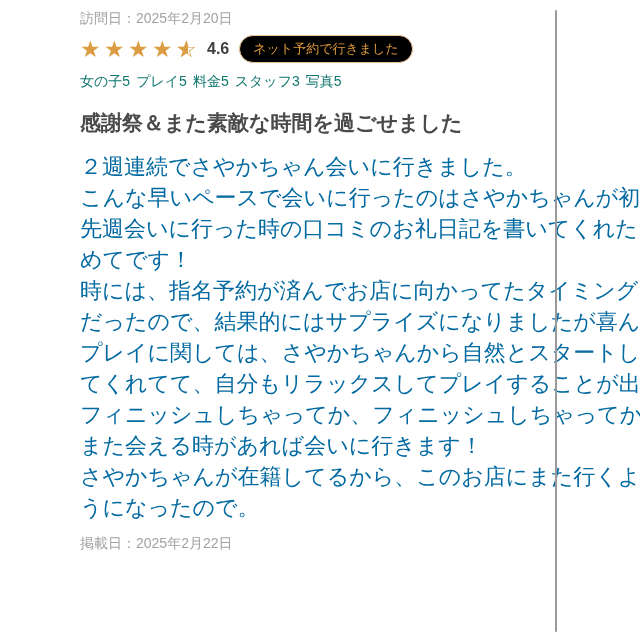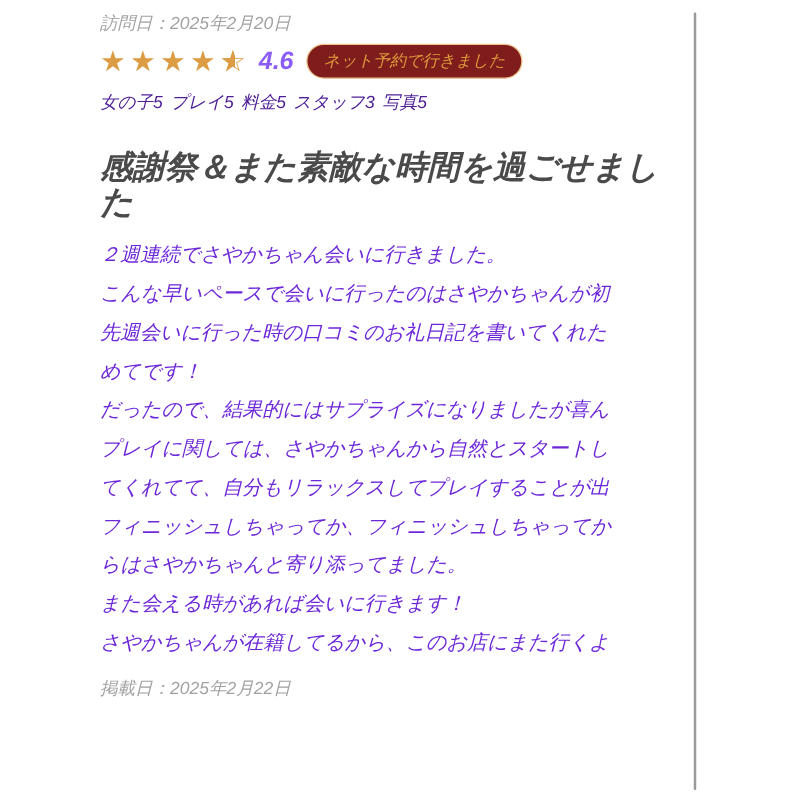--- a/index.html
+++ b/index.html
@@ -9,21 +9,20 @@
     width: 640px;
     height: 640px;
     overflow: hidden;
     font-family: "Liberation Sans", "DejaVu Sans", sans-serif;
   }
   .page {
     position: relative;
     width: 640px;
     height: 640px;
     background: #ffffff;
-    font-style: italic;
   }
   .content {
     position: absolute;
     left: 80px;
     top: 8px;
     width: 468px;
   }
   .meta {
     color: #a2a2a2;
     font-size: 14px;
@@ -55,54 +54,54 @@
   .star .fill-layer {
     position: absolute;
     left: 0; top: 0;
     overflow: hidden;
     white-space: nowrap;
     color: #dc9c43;
     height: 24px;
     line-height: 24px;
   }
   .rating-value {
-    color: #8b5cf6;
-    font-size: 20px;
+    color: #404040;
+    font-size: 16px;
     font-weight: bold;
     margin-left: 7px;
   }
   .badge {
     margin-left: 10px;
     border: 1.5px solid #edc48e;
     color: #e09a3c;
     border-radius: 15px;
     font-size: 13px;
     line-height: 13px;
     padding: 6px 13px 7px 13px;
     white-space: nowrap;
-    background: #7f1d1d;
+    background: #000000;
   }
   .scores {
     margin-top: 7px;
-    color: #4c1d95;
+    color: #0f766e;
     font-size: 14px;
     line-height: 20px;
   }
   .scores span { margin-right: 6px; }
   .title {
-    margin-top: 28px;
+    margin-top: 18px;
     color: #4a4a4a;
-    font-size: 26px;
+    font-size: 21px;
     font-weight: bold;
     line-height: 28px;
   }
   .body-text {
     margin-top: 14px;
-    color: #6d28d9;
-    font-size: 16px;
+    color: #0369a1;
+    font-size: 22px;
   }
   .body-text .line {
     height: 31px;
     line-height: 31px;
     white-space: nowrap;
   }
   .published {
     margin-top: 10px;
     color: #a2a2a2;
     font-size: 14px;
@@ -140,26 +139,27 @@
 
     <div class="scores" id="scores"><span>女の子5</span><span>プレイ5</span><span>料金5</span><span>スタッフ3</span><span>写真5</span></div>
 
     <div class="title">感謝祭＆また素敵な時間を過ごせました</div>
 
     <div class="body-text" id="body-text">
         <div class="line">２週連続でさやかちゃん会いに行きました。</div>
         <div class="line">こんな早いペースで会いに行ったのはさやかちゃんが初</div>
         <div class="line">先週会いに行った時の口コミのお礼日記を書いてくれた</div>
         <div class="line">めてです！</div>
+        <div class="line">時には、指名予約が済んでお店に向かってたタイミング</div>
         <div class="line">だったので、結果的にはサプライズになりましたが喜ん</div>
         <div class="line">プレイに関しては、さやかちゃんから自然とスタートし</div>
         <div class="line">てくれてて、自分もリラックスしてプレイすることが出</div>
         <div class="line">フィニッシュしちゃってか、フィニッシュしちゃってか</div>
-        <div class="line">らはさやかちゃんと寄り添ってました。</div>
         <div class="line">また会える時があれば会いに行きます！</div>
         <div class="line">さやかちゃんが在籍してるから、このお店にまた行くよ</div>
+        <div class="line">うになったので。</div>
       </div>
 
     <div class="published">掲載日：2025年2月22日</div>
   </div>
 
   <div class="scrollbar-thumb"></div>
 </div>
 
 </body></html>

